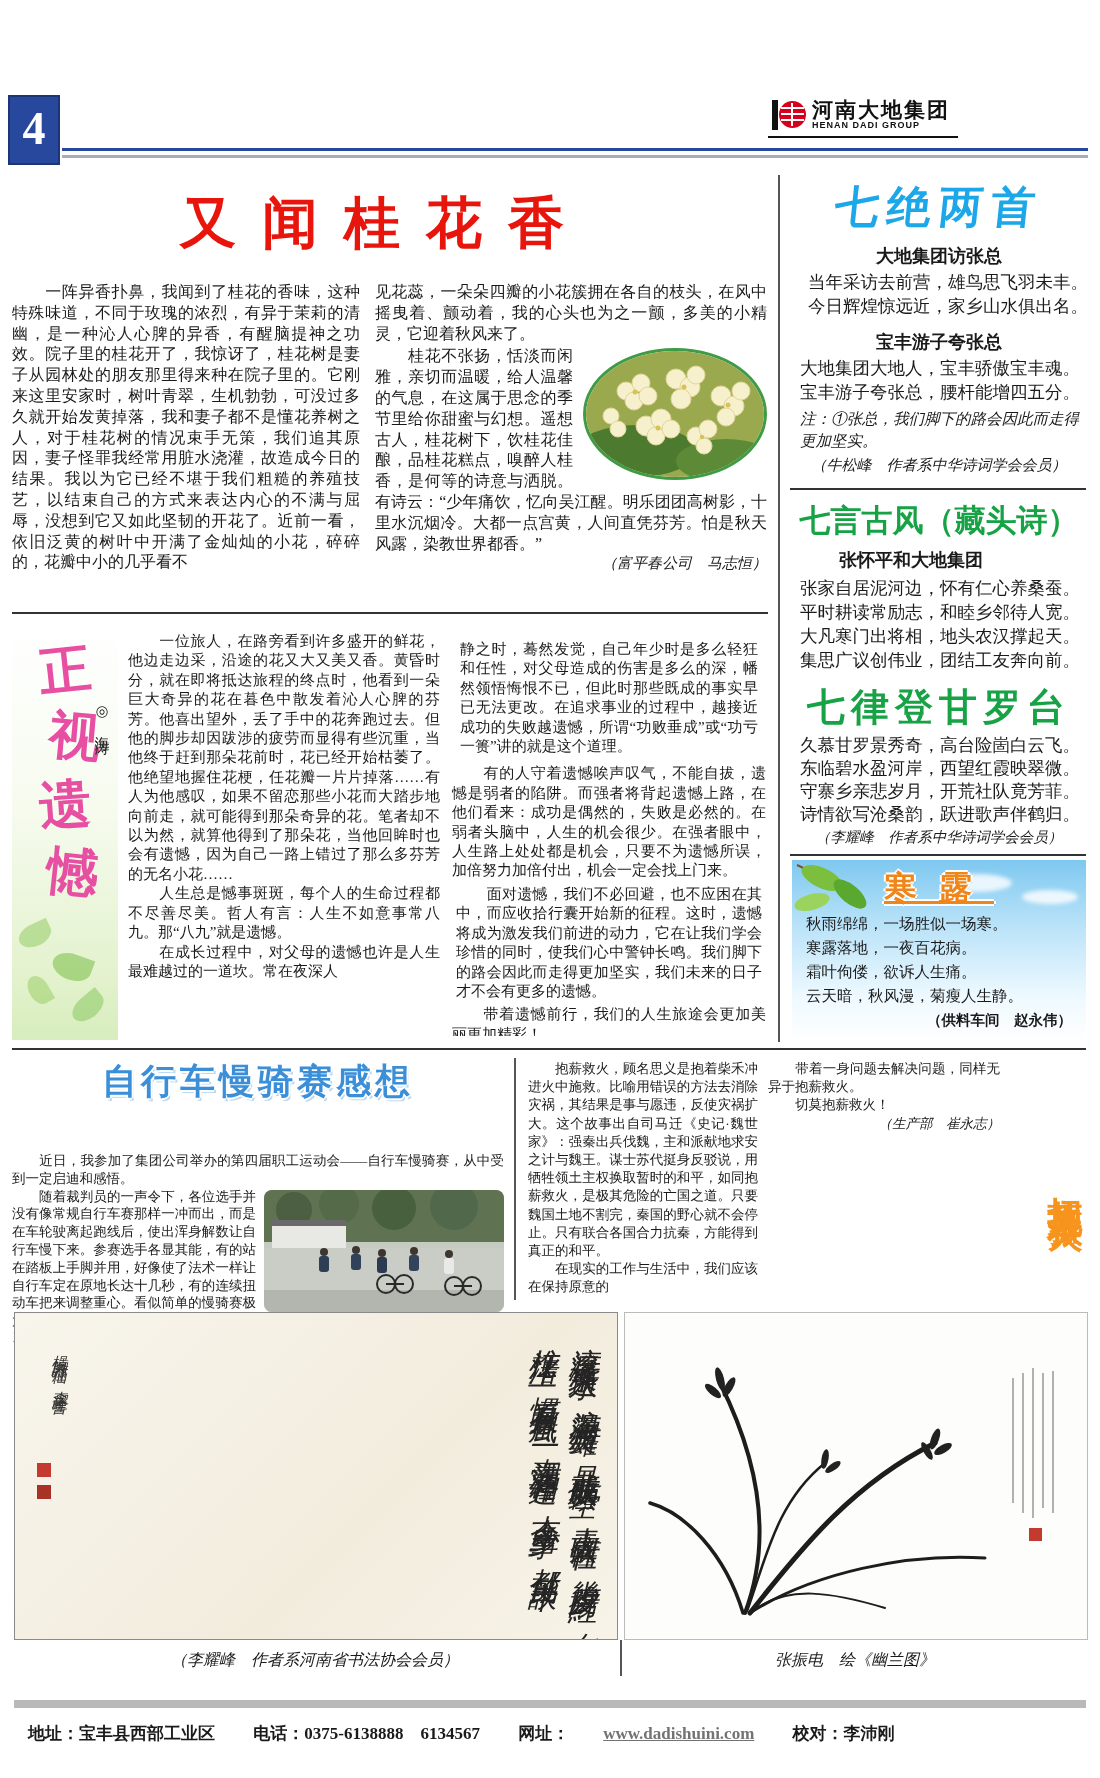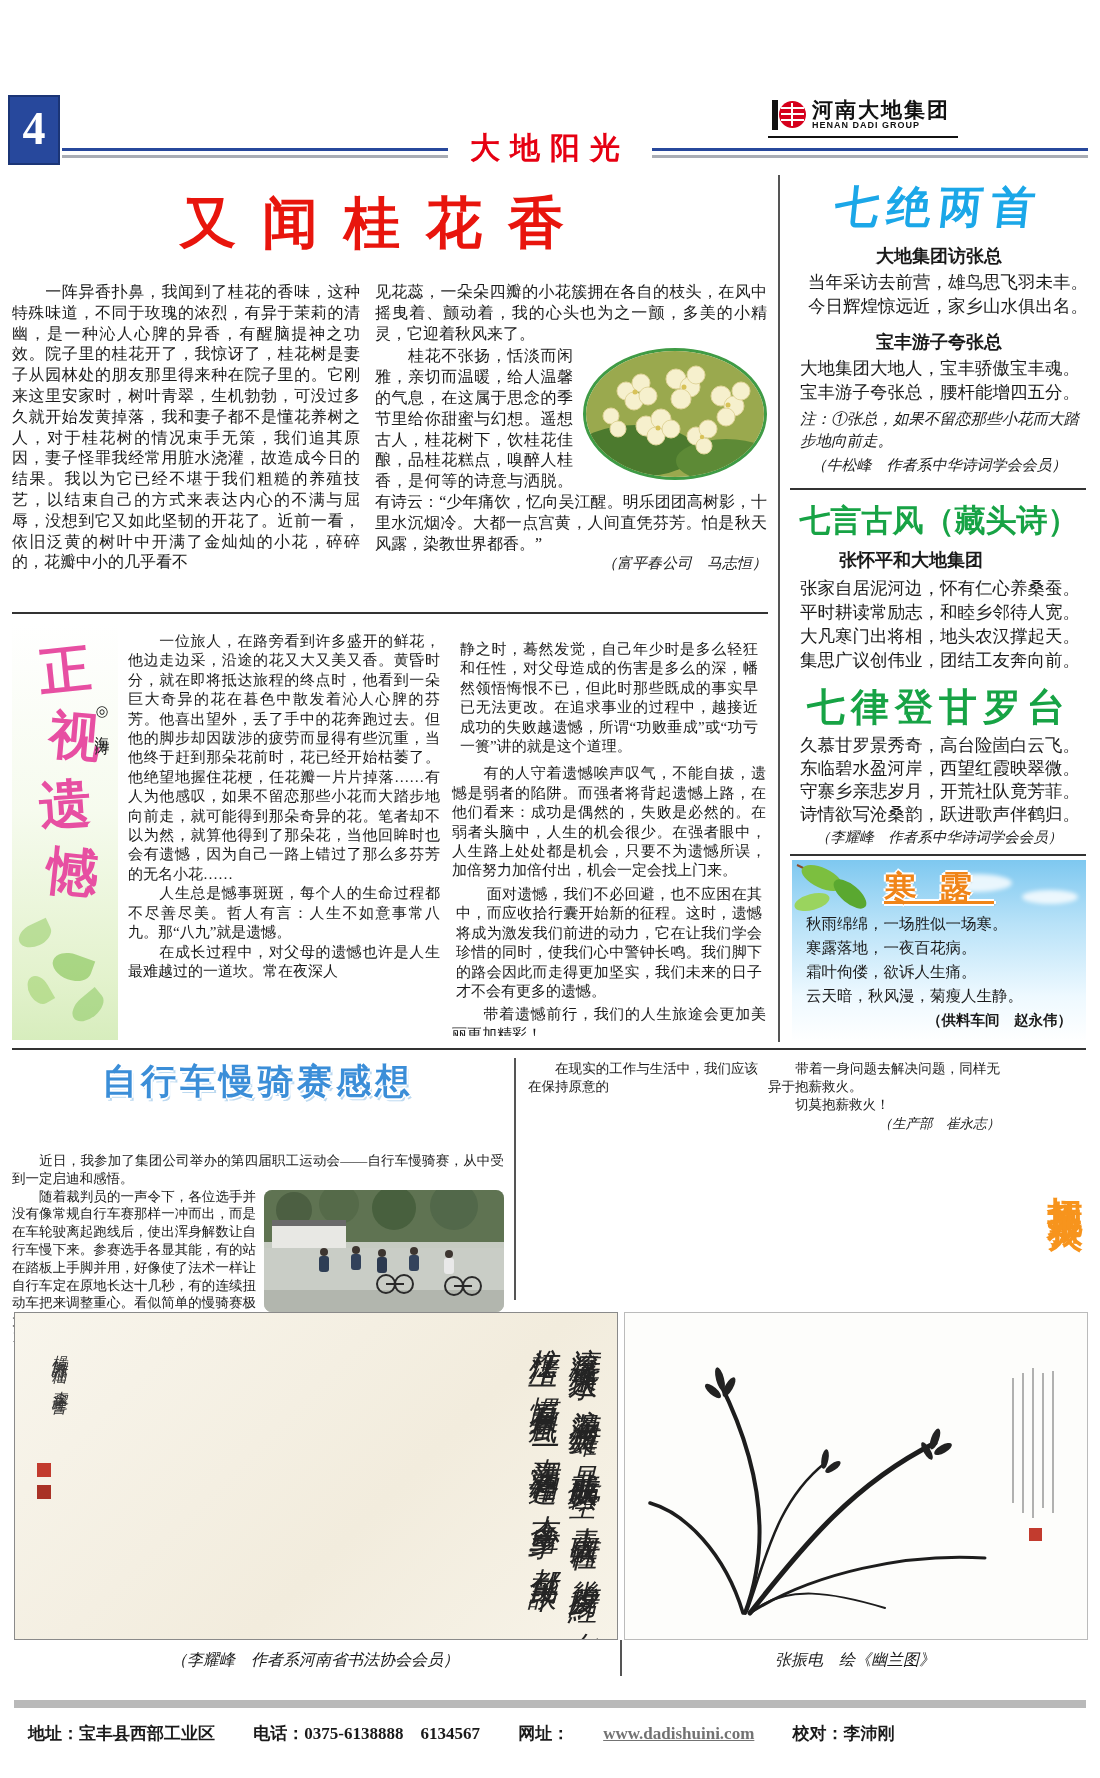--- a/index.html
+++ b/index.html
@@ -100,21 +100,20 @@
   .weblink{color:#737373;text-decoration:underline;font-weight:bold;}
 </style>
 </head>
 <body>
 
 <div class="page">
 
   <div class="abs page-num">4</div>
   <div class="abs hline-blue"></div>
   <div class="abs hline-gray"></div>
-  <div class="abs masthead">大地阳光</div>
   <div class="abs guihua-title">又闻桂花香</div>
 
   <div class="abs logo">
     <span class="logo-icon">
       <span class="logo-bar"></span>
       <span class="logo-globe">
           <i></i>
           <i></i>
           <i></i>
           <em></em>
@@ -203,21 +202,21 @@
   <div class="abs poem-sub" style="left:792px;top:244px;width:294px;">大地集团访张总</div>
   <div class="abs" style="left:808px;top:270px;width:286px;">
     <div class="poem-line">当年采访去前营，雄鸟思飞羽未丰。</div>
     <div class="poem-line">今日辉煌惊远近，家乡山水俱出名。</div>
   </div>
   <div class="abs poem-sub" style="left:792px;top:330px;width:294px;">宝丰游子夸张总</div>
   <div class="abs" style="left:800px;top:356px;width:286px;">
     <div class="poem-line">大地集团大地人，宝丰骄傲宝丰魂。</div>
     <div class="poem-line">宝丰游子夸张总，腰杆能增四五分。</div>
   </div>
-  <div class="abs note" style="left:800px;top:408px;width:286px;">注：①张总，如果不留恋那些小花而大踏步地向前走。</div>
+  <div class="abs note" style="left:800px;top:408px;width:286px;">注：①张总，我们脚下的路会因此而走得更加坚实。</div>
   <div class="abs byline t-center" style="left:792px;top:456px;width:294px;">（牛松峰　作者系中华诗词学会会员）</div>
   <div class="abs rule" style="left:790px;top:488px;width:296px;height:1.5px;"></div>
 
   <div class="abs green-title" style="left:790px;top:500px;width:298px;font-size:31px;">七言古风（藏头诗）</div>
   <div class="abs poem-sub" style="left:764px;top:548px;width:294px;">张怀平和大地集团</div>
   <div class="abs" style="left:800px;top:576px;width:286px;">
     <div class="poem-line">张家自居泥河边，怀有仁心养桑蚕。</div>
     <div class="poem-line">平时耕读常励志，和睦乡邻待人宽。</div>
     <div class="poem-line">大凡寒门出将相，地头农汉撑起天。</div>
     <div class="poem-line">集思广议创伟业，团结工友奔向前。</div>
@@ -291,20 +290,21 @@
           </g>
         </svg>
       </span>
       <span>　　随着裁判员的一声令下，各位选手并没有像常规自行车赛那样一冲而出，而是在车轮驶离起跑线后，使出浑身解数让自行车慢下来。参赛选手各显其能，有的站在踏板上手脚并用，好像使了法术一样让自行车定在原地长达十几秒，有的连续扭动车把来调整重心。看似简单的慢骑赛极大考验着每位选手的平衡能力和耐力，以及平时做事的自信心。“慢”并不代表消极，不激烈。自行车慢骑赛，给我们单调的工作增添了色彩，陶冶了情操，锻炼了身体。旨在提醒人们平时多骑自行车，倡导绿色出行、享受低碳生活。</span>
       
     </p>
   </div>
   <div class="abs vrule" style="left:514px;top:1058px;height:242px;"></div>
 
   <div class="abs baoxin-c1">
+    <p class="bodytxt" style="margin:0">　　抱薪救火，顾名思义是抱着柴禾冲进火中施救。比喻用错误的方法去消除灾祸，其结果是事与愿违，反使灾祸扩大。这个故事出自司马迁《史记·魏世家》：强秦出兵伐魏，主和派献地求安之计与魏王。谋士苏代挺身反驳说，用牺牲领土主权换取暂时的和平，如同抱薪救火，是极其危险的亡国之道。只要魏国土地不割完，秦国的野心就不会停止。只有联合各国合力抗秦，方能得到真正的和平。</p>
     <p class="bodytxt" style="margin:0">　　在现实的工作与生活中，我们应该在保持原意的</p>
   </div>
   <div class="abs baoxin-c2">
     <p class="bodytxt" style="margin:0">　　带着一身问题去解决问题，同样无异于抱薪救火。</p>
     <p class="bodytxt" style="margin:0">　　切莫抱薪救火！</p>
     <div class="byline t-right" style="font-size:13.5px;">（生产部　崔永志）</div>
   </div>
   <div class="abs baoxin-vtitle">切莫抱薪救火</div>
 
   <div class="abs calli-box">

